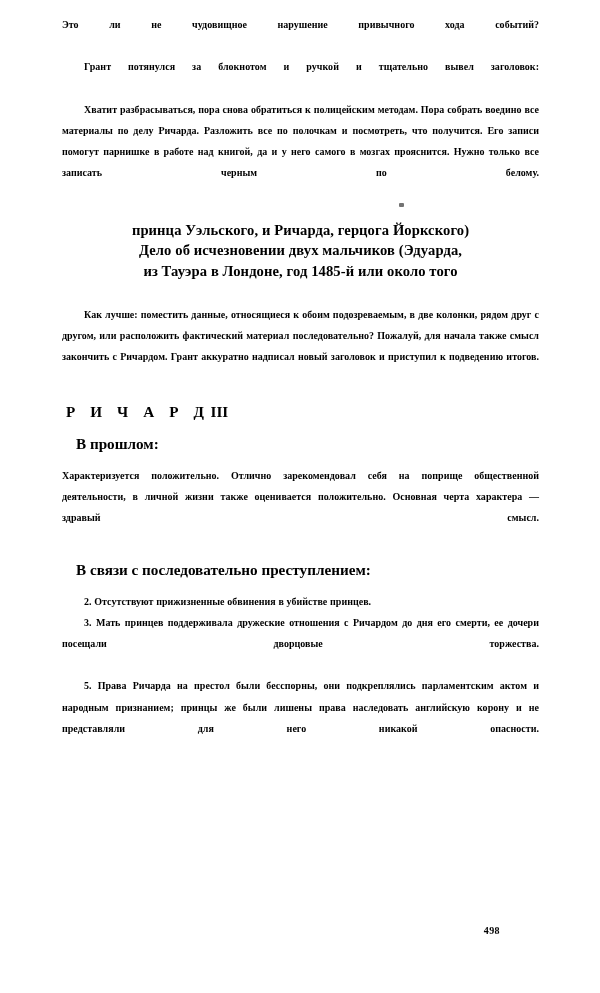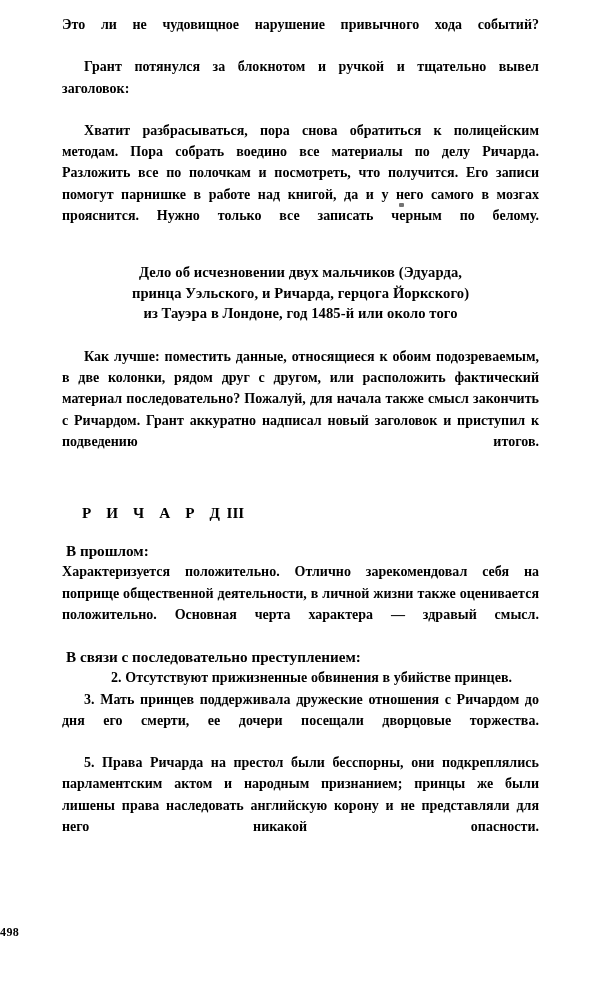--- a/index.html
+++ b/index.html
@@ -26,21 +26,21 @@
   
   .textblock {
     position: absolute;
     left: 62px;
     top: 14px;
     width: 477px;
   }
 
   p.para {
     margin: 0;
-    font-size: 14px;
+    font-size: 10px;
     line-height: 21.2px;
     font-weight: bold;
     text-align: justify;
     text-justify: inter-word;
     text-indent: 22px;
     letter-spacing: 0.02px;
     word-spacing: 0.2px;
     hyphens: manual;
   }
   p.para.noindent { text-indent: 0; }
@@ -61,58 +61,58 @@
     line-height: 20.6px;
     letter-spacing: 0.1px;
   }
   .note-heading .nh-line { display: block; white-space: nowrap; }
 
   .gap-after-heading { height: 22px; }
   .gap-small { height: 12px; }
 
   
   .section-heading {
-    margin: 16px;
+    margin: 0;
     font-weight: bold;
     font-size: 15.2px;
     line-height: 23px;
     padding-left: 4px;
     white-space: nowrap;
   }
   .section-heading .spaced {
     letter-spacing: 5.6px;
   }
   .section-heading .numeral {
     letter-spacing: 0px;
     margin-left: 1px;
   }
 
   
   p.subhead {
-    margin: 0;
+    margin: 10px;
     font-size: 15.2px;
     line-height: 21.2px;
     font-weight: bold;
     text-indent: 0;
     padding-left: 4px;
     text-align: left;
   }
   p.subhead::after { content: none; }
 
-  p.para.tight { text-align: center; }
+  p.para.tight { text-align: left; }
   p.para.tight::after { content: none; }
 
   
   .folio {
     position: absolute;
     left: 0;
     top: 925px;
     width: 500px;
-    text-align: left;
-    font-size: 12px;
+    text-align: right;
+    font-size: 10px;
     font-weight: bold;
     letter-spacing: 0.4px;
   }
 
   
   .speck {
     position: absolute;
     left: 399px;
     top: 203px;
     width: 5px;
@@ -127,22 +127,22 @@
 
 <div class="page">
 
   <div class="textblock">
 
     <p class="para noindent">Это ли не чудовищное нарушение привычного хода событий?</p>
     <p class="para">Грант потянулся за блокнотом и ручкой и тщательно вывел заголовок:</p>
     <p class="para">Хватит разбрасываться, пора снова обратиться к полицейским методам. Пора собрать воедино все материалы по делу Ричарда. Разложить все по полочкам и посмотреть, что получится. Его записи помогут парнишке в работе над книгой, да и у него самого в мозгах прояснится. Нужно только все записать черным по белому.</p>
 
     <div class="note-heading">
+      <span class="nh-line">принца Уэльского, и Ричарда, герцога Йоркского)</span>
       <span class="nh-line">Дело об исчезновении двух мальчиков (Эдуарда,</span>
-      <span class="nh-line">принца Уэльского, и Ричарда, герцога Йоркского)</span>
       <span class="nh-line">из Тауэра в Лондоне, год 1485-й или около того</span>
     </div>
 
     <div class="gap-after-heading"></div>
 
     <p class="para">Как лучше: поместить данные, относящиеся к обоим подозреваемым, в две колонки, рядом друг с другом, или расположить фактический материал последовательно? Пожалуй, для начала также смысл закончить с Ричардом. Грант аккуратно надписал новый заголовок и приступил к подведению итогов.</p>
 
     <div class="gap-small"></div>
 
     <div class="section-heading">

